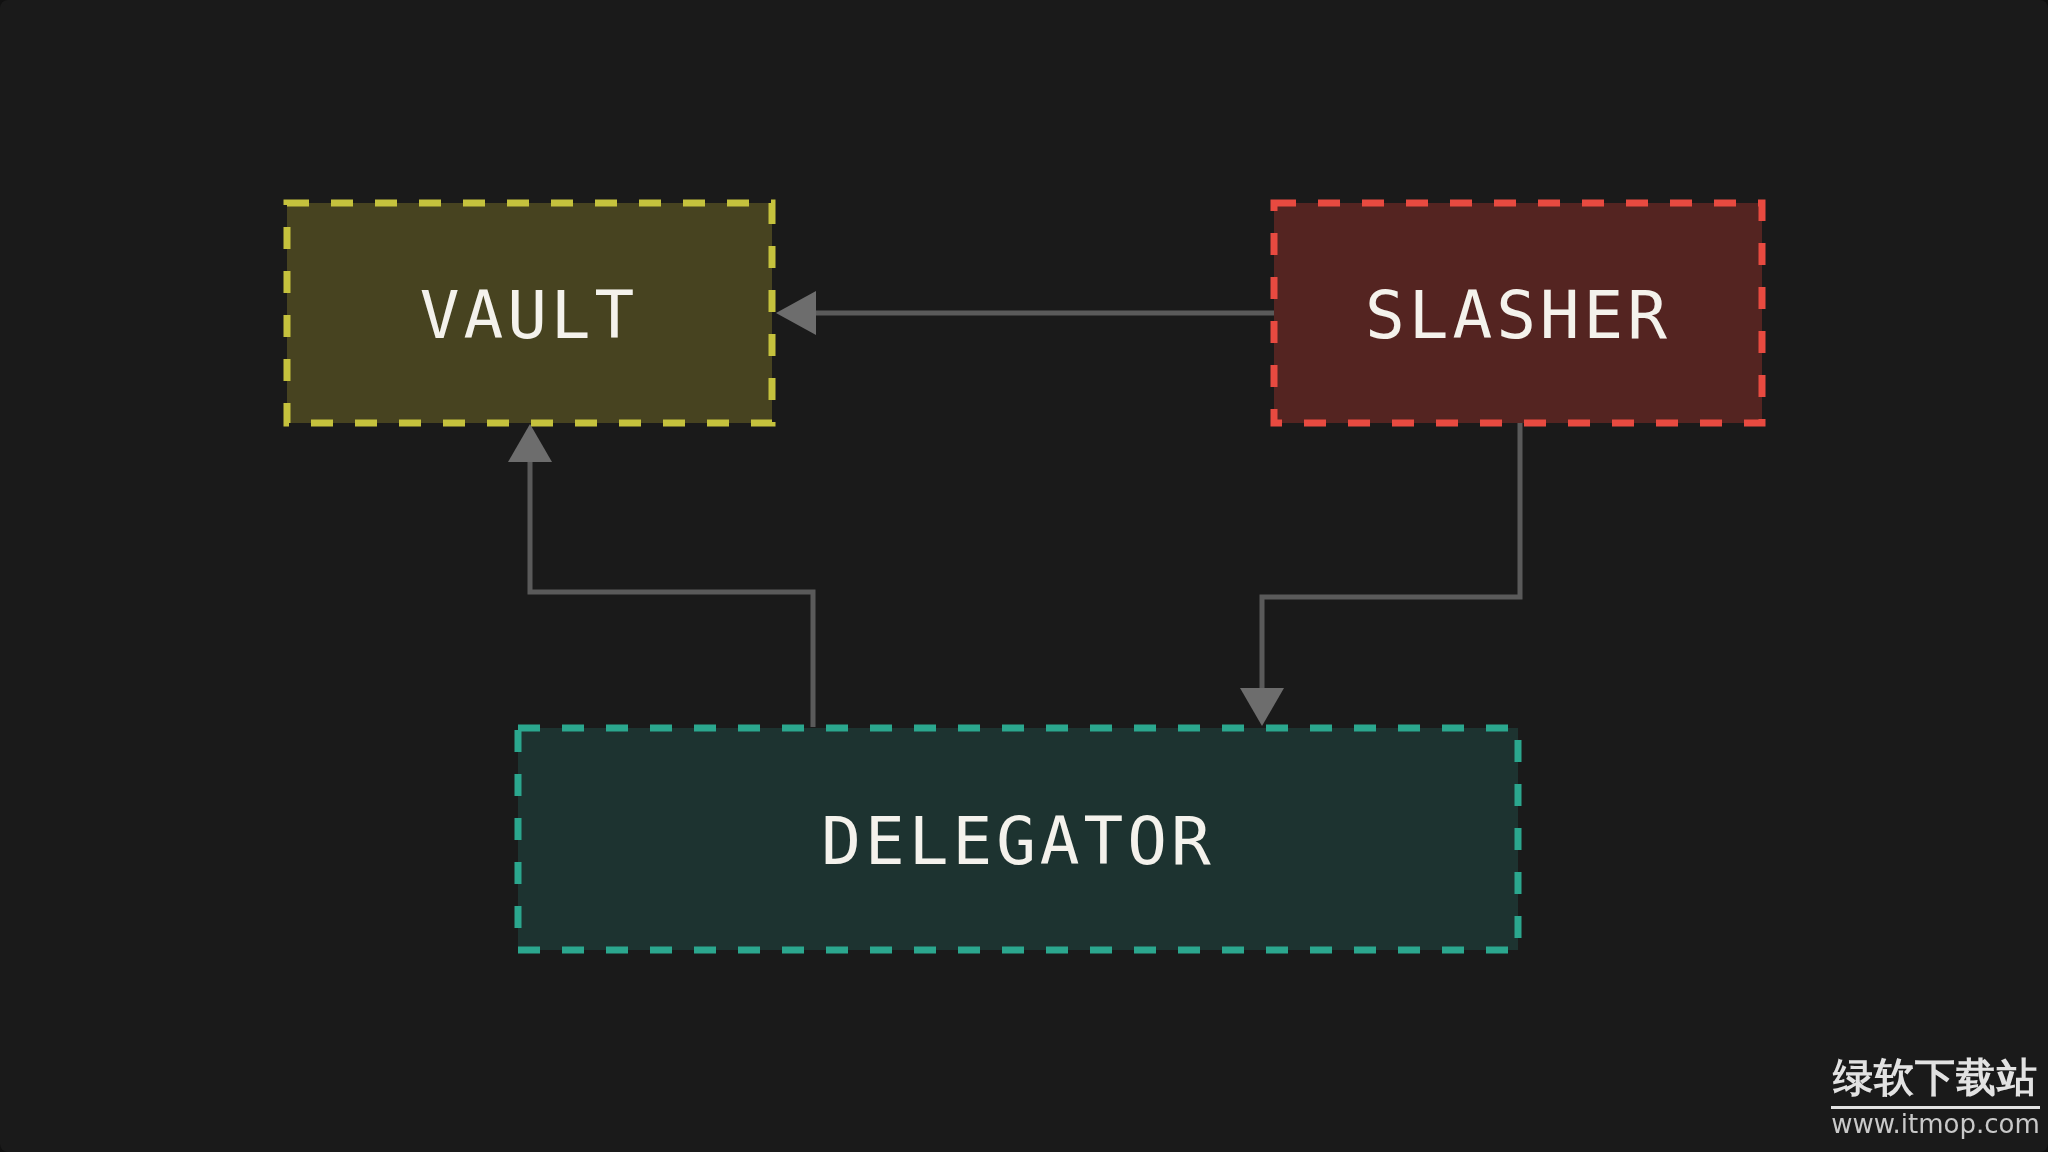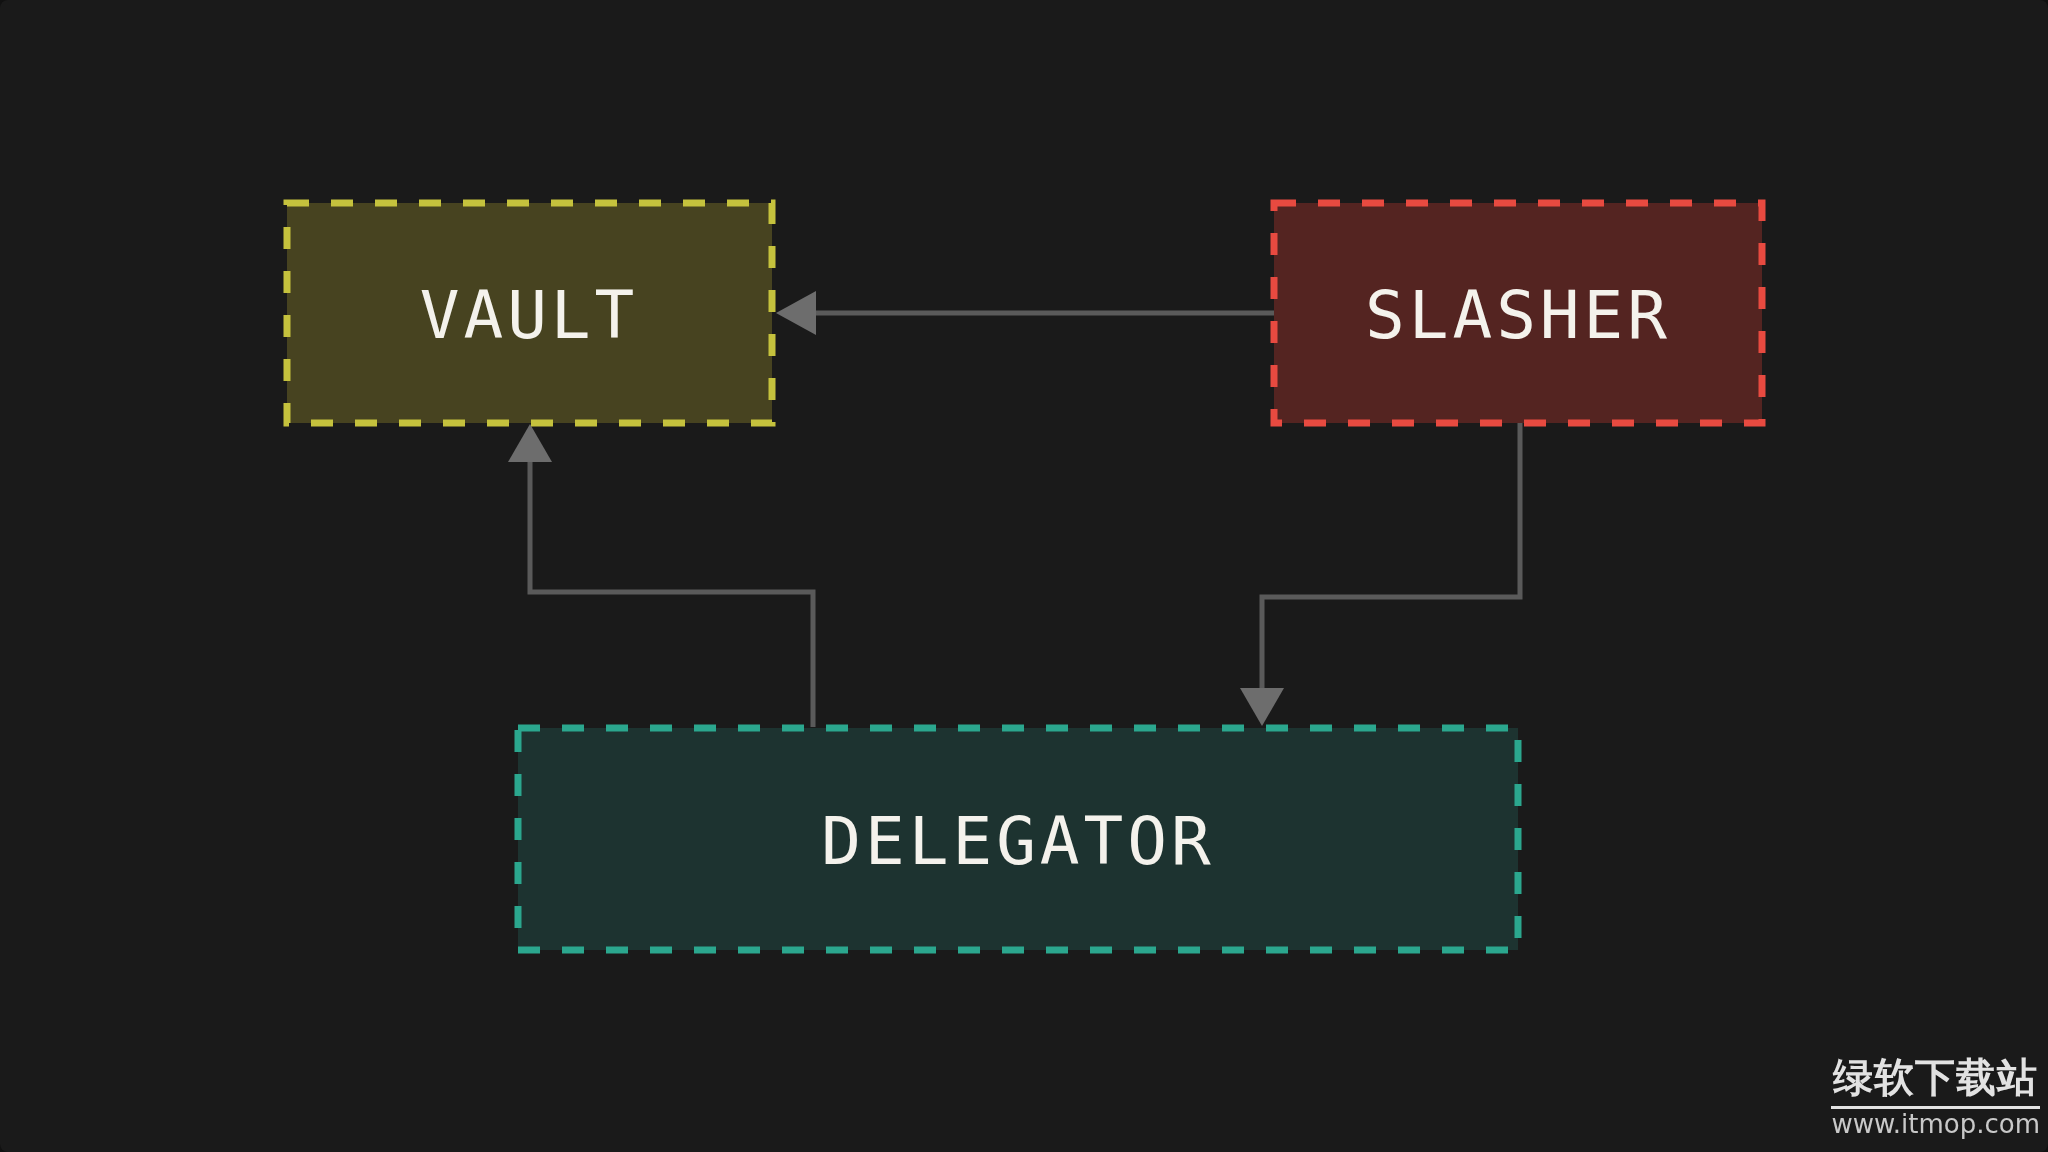--- a/index.html
+++ b/index.html
@@ -43,21 +43,21 @@
     font-family: "DejaVu Sans Mono", monospace;
     font-size: 66px;
     letter-spacing: 4px;
     text-anchor: middle;
     dominant-baseline: central;
   }
   .watermark {
     position: absolute;
     right: 8px;
     bottom: 13px;
-    text-align: right;
+    text-align: center;
   }
   .wm-site {
     display: block;
     color: var(--watermark_text, #e5e5e5);
     font-family: "DejaVu Sans", "Liberation Sans", sans-serif;
     font-size: 40px;
     font-weight: bold;
     line-height: 1.15;
     letter-spacing: 1px;
     padding: 0 2px 6px 2px;

